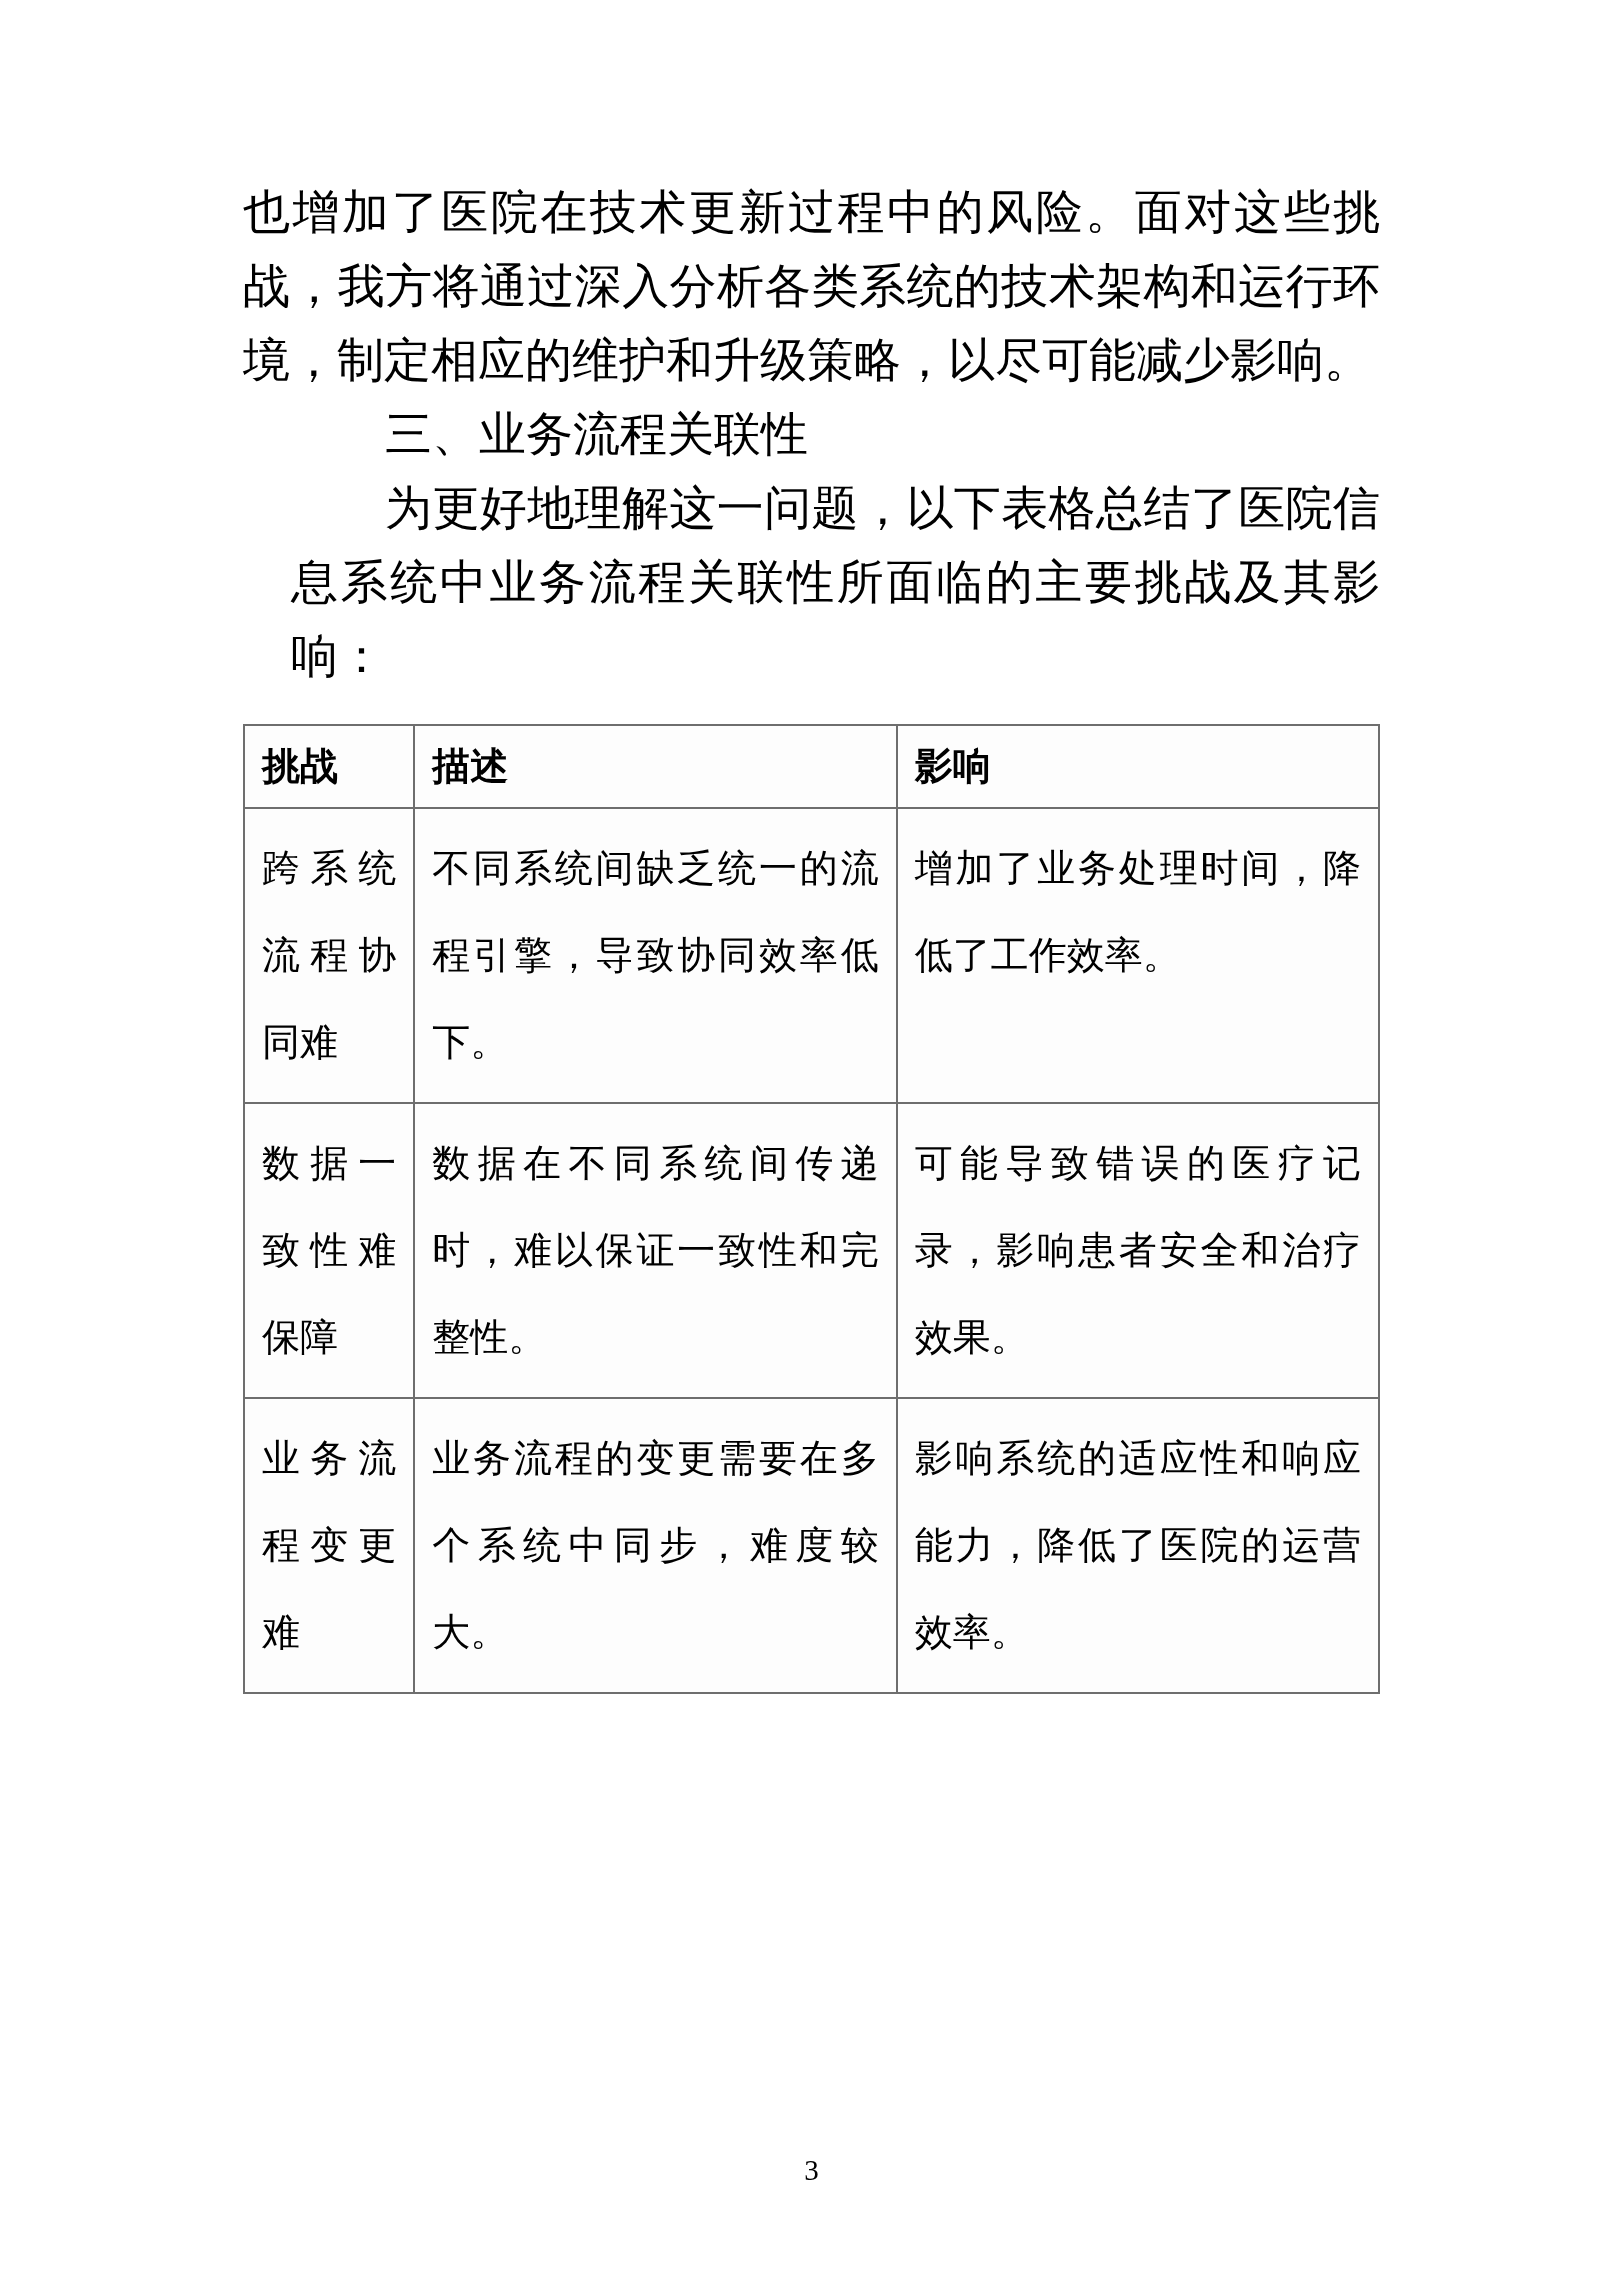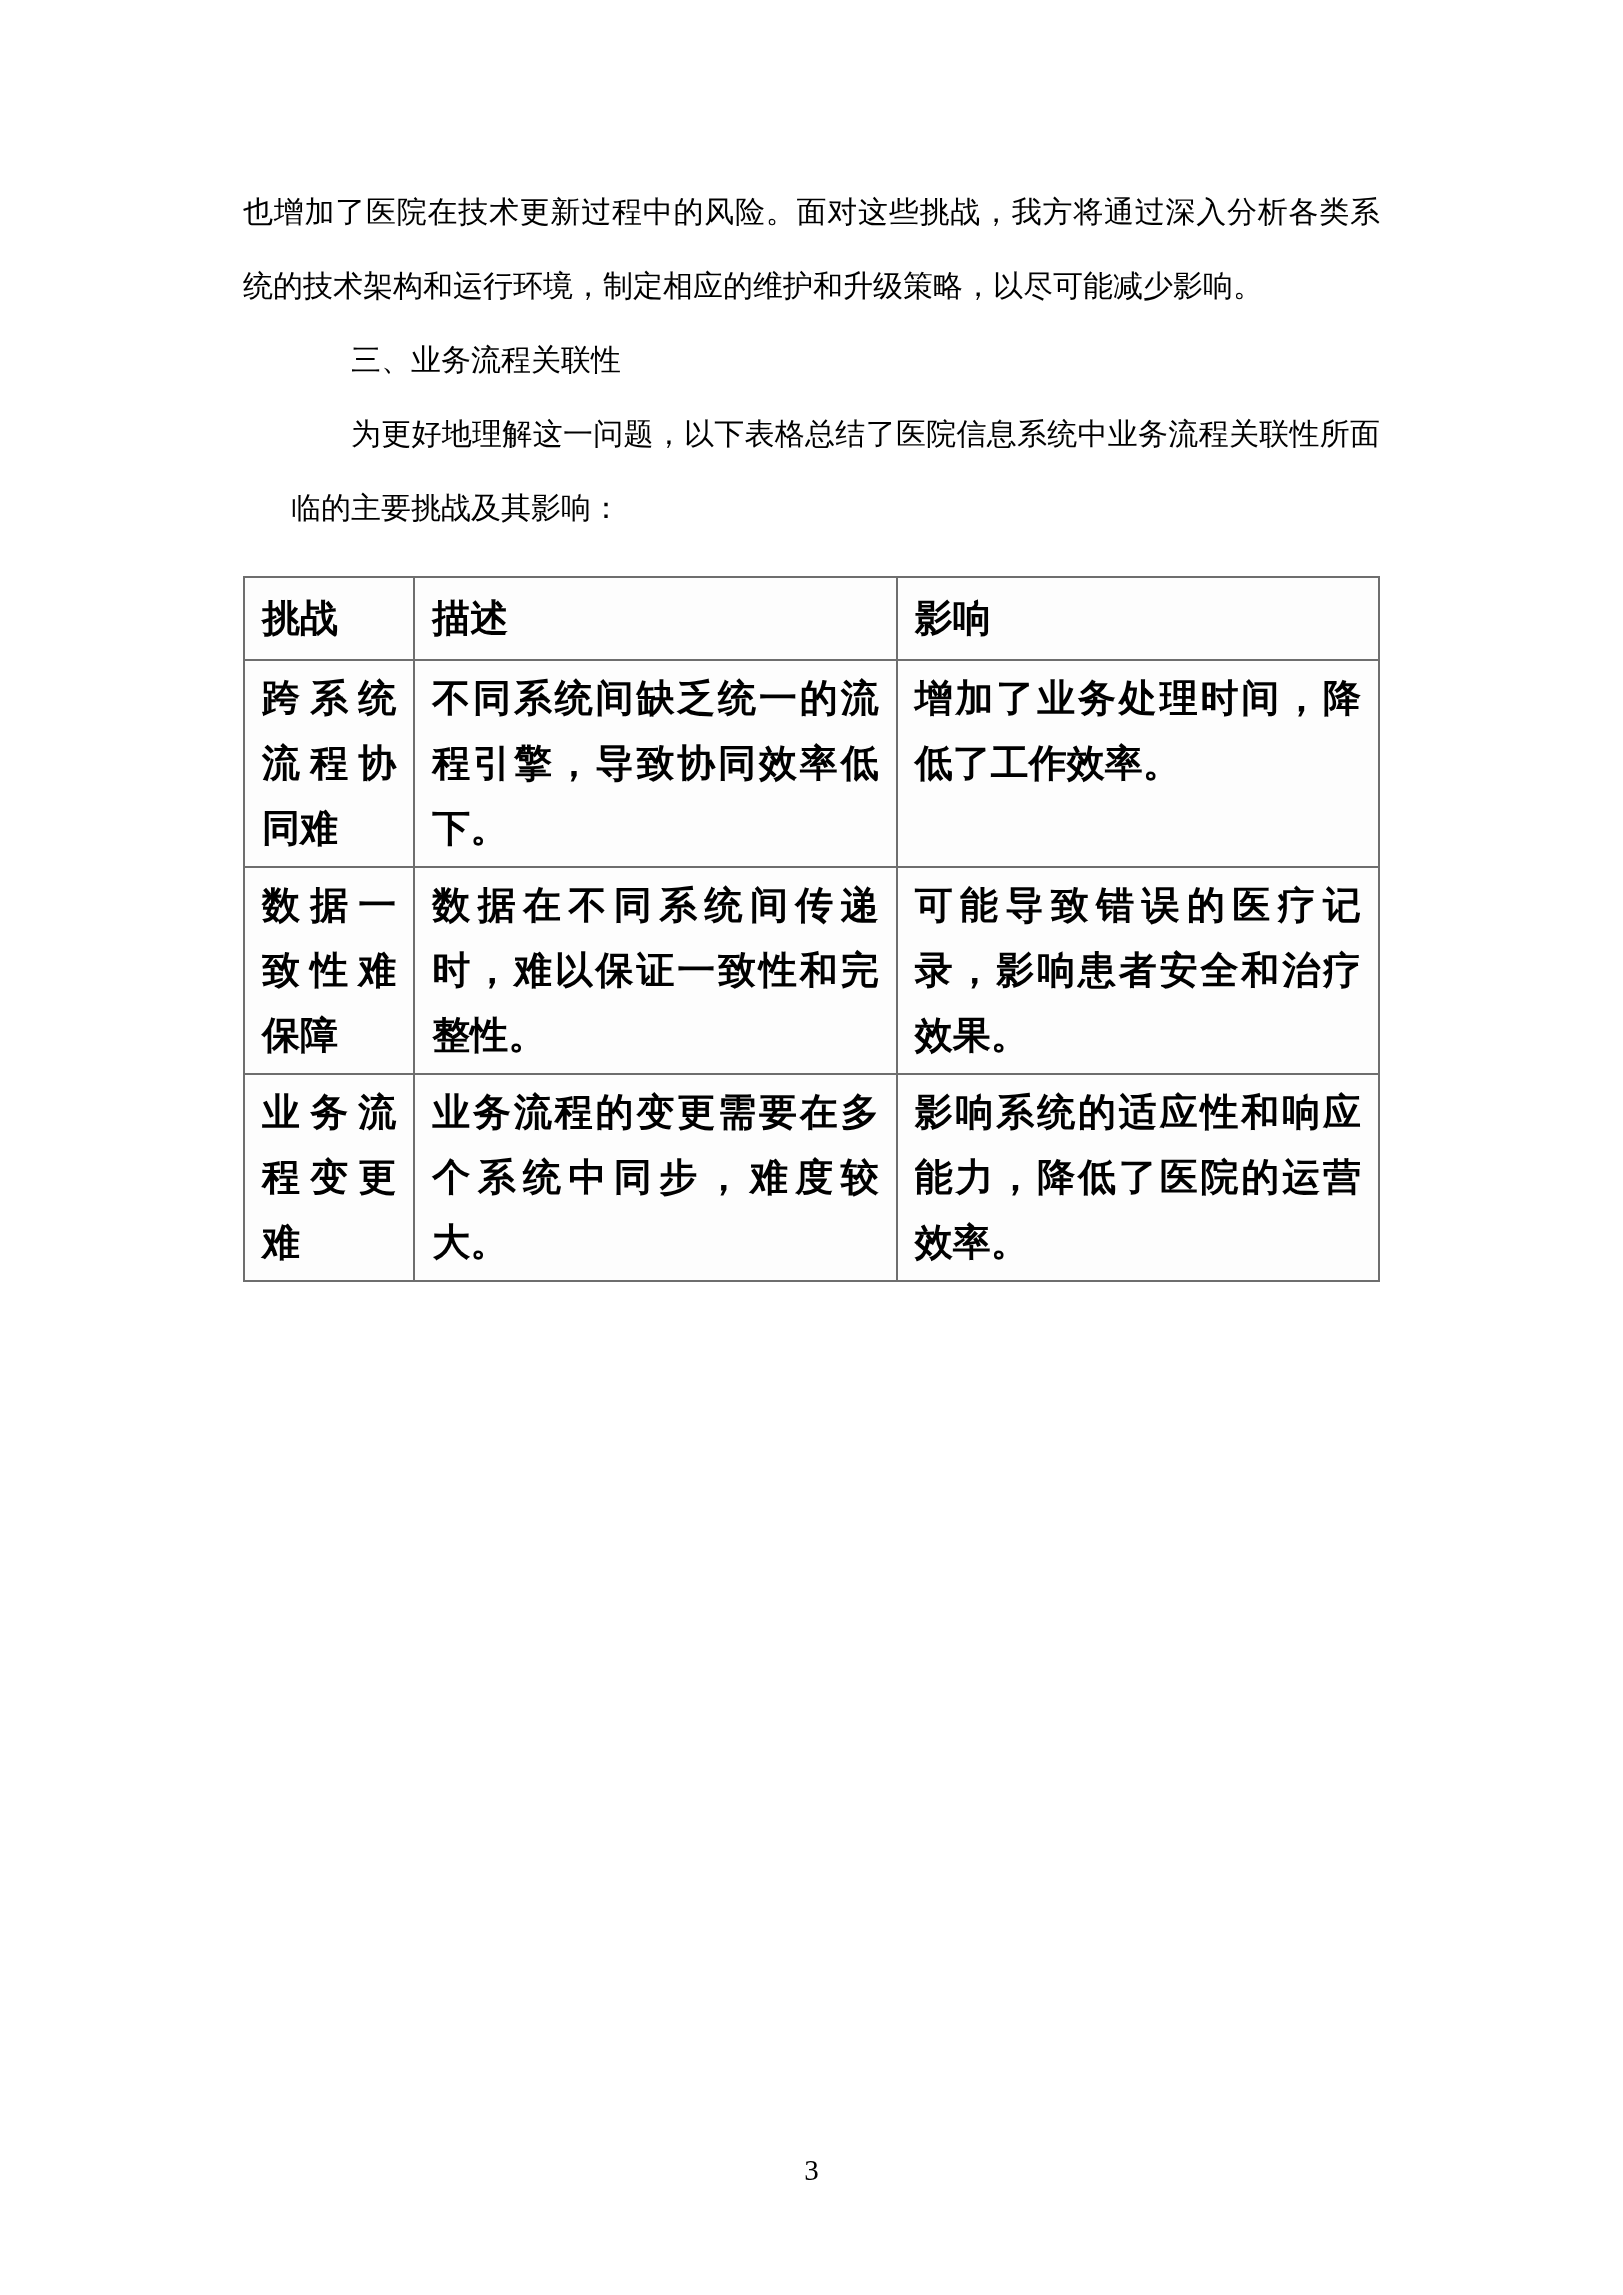--- a/index.html
+++ b/index.html
@@ -17,21 +17,21 @@
     overflow: hidden;
   }
   .content {
     position: absolute;
     left: 243px;
     right: 243px;
     top: 175px;
   }
   .para {
     margin: 0;
-    font-size: 30px;
+    font-size: 47px;
     line-height: 74px;
     text-align: justify;
     text-justify: inter-character;
   }
   .indent {
     text-indent: 2em;
     margin-left: 48px;
   }
   table.challenges {
     width: 100%;
@@ -40,27 +40,26 @@
     table-layout: fixed;
     font-size: 38px;
   }
   col.c1 { width: 15%; }
   col.c2 { width: 42.5%; }
   col.c3 { width: 42.5%; }
   table.challenges th,
   table.challenges td {
     border: 2px solid #6e6e6e;
     vertical-align: top;
-    padding: 5px 17px;
-    line-height: 65px;
+    padding: 16px 17px;
+    line-height: 87px;
     text-align: justify;
     text-justify: inter-character;
     background: #fdfdfd;
     word-break: break-all;
-    font-weight: bold;
   }
   table.challenges th {
     font-weight: bold;
     text-align: left;
     padding: 9.2px 17px;
     line-height: 63px;
   }
   .page-number {
     position: absolute;
     left: 0;

